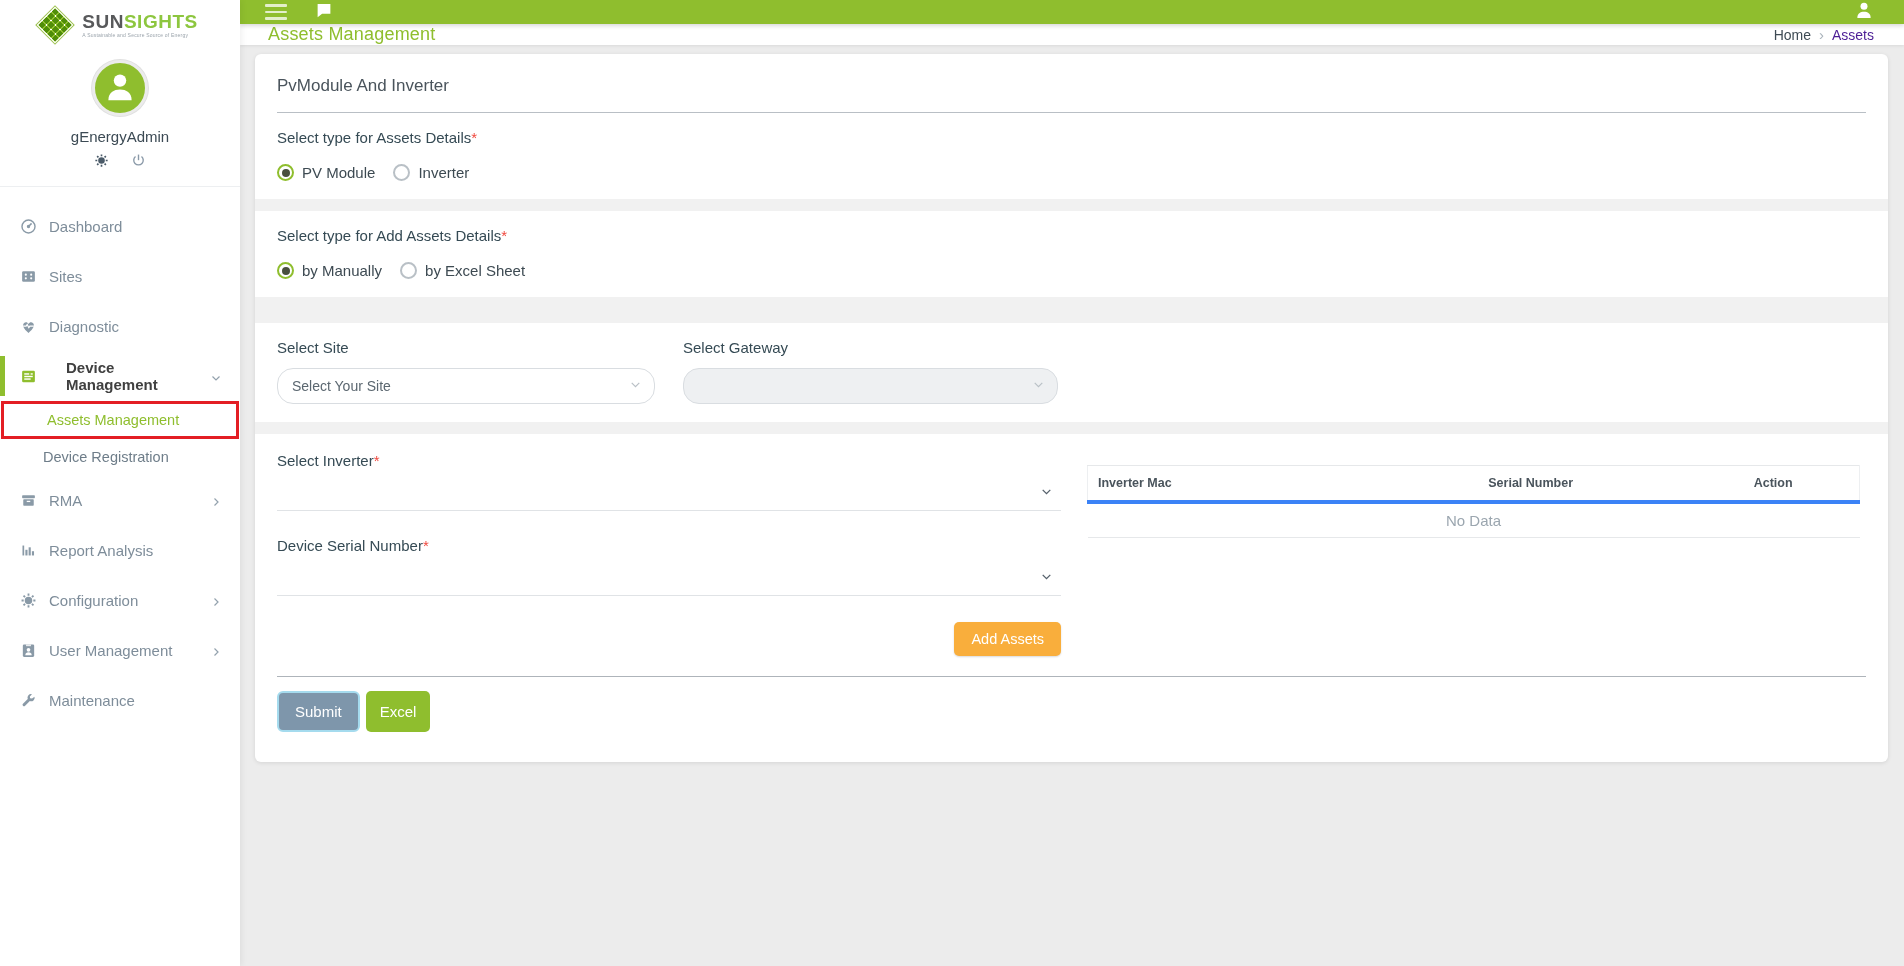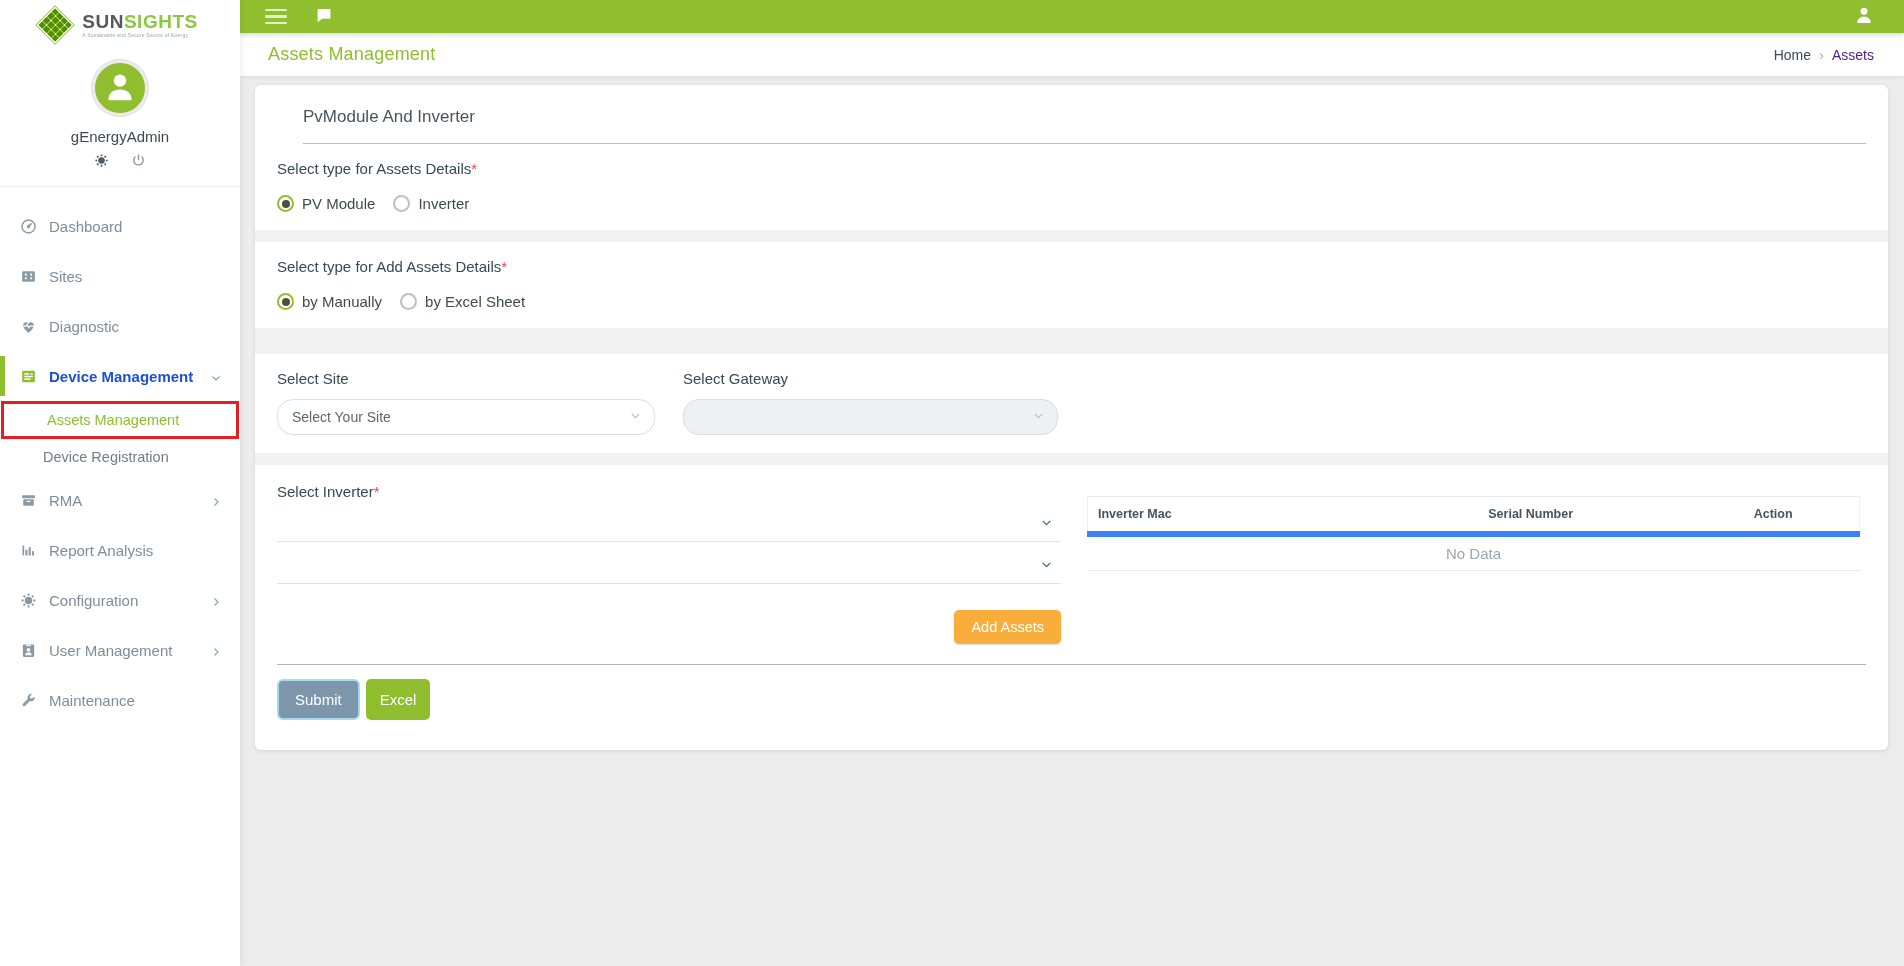--- a/index.html
+++ b/index.html
@@ -23,21 +23,21 @@
   .avatar { width:56px; height:56px; border-radius:50%; background:#8FBE2E; border:3px solid #ECECEC; box-shadow:0 0 0 1px #E0E0E0; display:flex; align-items:center; justify-content:center; }
   .username { text-align:center; font-size:15px; color:#3C4A54; margin-top:12px; font-weight:500; }
   .user-actions { display:flex; justify-content:center; gap:22px; margin-top:8px; }
   .user-actions svg { display:block; }
   .side-divider { border-top:1px solid #EDEFF1; margin-top:18px; }
   .nav { padding-top:14px; }
   .nav-item { position:relative; display:flex; align-items:center; height:50px; padding:0 18px 0 20px; color:#7E8D9A; font-size:15px; cursor:pointer; }
   .nav-item .nav-icon { width:17px; height:17px; margin-right:12px; flex:0 0 17px; }
   .nav-item .nav-label { flex:1; }
   .nav-item .nav-caret { width:12px; height:12px; color:#93A1AD; }
-  .nav-item.active { color:#1d4ed8; font-weight:bold; }
+  .nav-item.active { color:#404040; font-weight:bold;gap:17px; }
   .nav-item.active::before { content:""; position:absolute; left:0; top:5px; bottom:5px; width:5px; background:#8FBE2E; }
   .subnav-item { display:flex; align-items:center; height:36px; padding-left:43px; font-size:14.5px; color:#6E7D89; cursor:pointer; }
   .subnav-item.current { color:#8FBE2E; }
   .red-box { border:3px solid #E31E24; margin:0 1px; }
   .red-box .subnav-item { height:32px; }
 
   
   .main { flex:1; display:flex; flex-direction:column; }
   .topbar { height:48px; background:#8FBE2E; display:flex; align-items:center; padding:0 30px 0 25px; box-shadow:0 2px 4px rgba(0,0,0,.15); position:relative; z-index:4; }
   .hamburger { width:22px; cursor:pointer; margin-right:28px; }
@@ -48,21 +48,21 @@
 
   .page-head { height:62px; background:#FFFFFF; display:flex; align-items:center; justify-content:space-between; padding:0 30px 0 28px; box-shadow:0 1px 3px rgba(0,0,0,.08); position:relative; z-index:3; }
   .page-title { color:#8FBE2E; font-size:18px; font-weight:500; letter-spacing:.2px; }
   .breadcrumb { display:flex; align-items:center; gap:8px; font-size:14px; }
   .crumb-home { color:#3E4B54; cursor:pointer; }
   .crumb-sep { color:#A8B2BA; font-size:15px; }
   .crumb-current { color:#4c1d95; }
 
   .content { flex:1; padding:9px 16px 0 15px; background:#ECECEC; }
   .card { background:#fff; border-radius:6px; box-shadow:0 1px 4px rgba(0,0,0,.10); overflow:hidden; }
-  .card-head { padding:22px 22px 0 22px;margin-left:26px; }
+  .card-head { padding:22px 22px 0 22px; }
   .card-title { font-size:17px; color:#4A545C; padding-bottom:16px; border-bottom:1px solid #B9BFC5; }
   .band { height:12px; background:#F1F1F1; }
   .band.tall { height:26px; }
   .section { padding:16px 22px 18px 22px; background:#fff; }
   .field-label { font-size:15px; color:#354A54; font-weight:500; }
   .req { color:#F0483E; }
   .radio-row { display:flex; align-items:center; gap:18px; margin-top:18px; }
   .radio-opt { display:flex; align-items:center; gap:8px; font-size:15px; color:#3D4A52; cursor:pointer; }
   .radio { width:17px; height:17px; border-radius:50%; border:2px solid #B9C0C6; background:#fff; position:relative; }
   .radio.checked { border-color:#8FBE2E; }
@@ -79,21 +79,21 @@
   .inv-section { display:flex; padding:18px 28px 0 22px; gap:26px; }
   .inv-left { width:784px; min-width:784px; }
   .uline-select { display:flex; align-items:flex-end; justify-content:flex-end; height:42px; border-bottom:1px solid #E0E3E6; cursor:pointer; padding:0 8px 8px 0; }
   .uline-select .chev-dark { color:#55606B; }
   .serial-label { margin-top:26px; display:block; }
   .add-row { display:flex; justify-content:flex-end; padding:26px 0 10px 0; }
   .btn { border:none; border-radius:5px; color:#fff; font-size:14.5px; font-weight:500; cursor:pointer; font-family:"Liberation Sans", sans-serif; }
   .btn-add { background:#F9AE3C; padding:9px 17px; box-shadow:0 1px 2px rgba(0,0,0,.15); }
   .inv-right { flex:1; padding-top:13px; }
   table.mac-table { width:100%; border-collapse:collapse; }
-  .mac-table th { font-size:12.5px; color:#4A545C; font-weight:bold; padding:10px 8px; border-top:1px solid #E6E8EA; border-bottom:6px solid #3b82f6; }
+  .mac-table th { font-size:12.5px; color:#4A545C; font-weight:bold; padding:10px 8px; border-top:1px solid #E6E8EA; border-bottom:4px solid #3b82f6; }
   .mac-table th:first-child { text-align:left; padding-left:10px; border-left:1px solid #EDEFF1; }
   .mac-table th:last-child { border-right:1px solid #EDEFF1; }
   .mac-table td { text-align:center; font-size:15px; color:#9BA6AF; padding:8px; border-bottom:1px solid #E6E8EA; }
   .form-divider { border-top:1px solid #AEB4BA; margin:10px 22px 0 22px; }
   .submit-row { display:flex; gap:6px; padding:14px 26px 30px 22px; }
   .btn-submit { background:#7E96AB; padding:10px 16px; font-size:15px; border:2px solid #A5DBEE; border-radius:6px; }
   .btn-reset { background:#8FBE2E; padding:10px 14px; font-size:15px; }
 </style>
 </head>
 <body>
@@ -373,20 +373,21 @@
             <div class="field-label"><span>Select Inverter</span><span class="req">*</span></div>
             <div class="uline-select">
               <span></span>
               <span class="chev-dark">
                 <svg width="13" height="13" viewBox="0 0 24 24" fill="none" stroke="currentColor" stroke-width="2.4">
                     <path d="M5 9l7 7 7-7"></path>
                   </svg>
               </span>
             </div>
 
+            <span class="field-label serial-label"><span>Device Serial Number</span><span class="req">*</span></span>
             <div class="uline-select">
               <span></span>
               <span class="chev-dark">
                 <svg width="13" height="13" viewBox="0 0 24 24" fill="none" stroke="currentColor" stroke-width="2.4">
                     <path d="M5 9l7 7 7-7"></path>
                   </svg>
               </span>
             </div>
 
             <div class="add-row">

